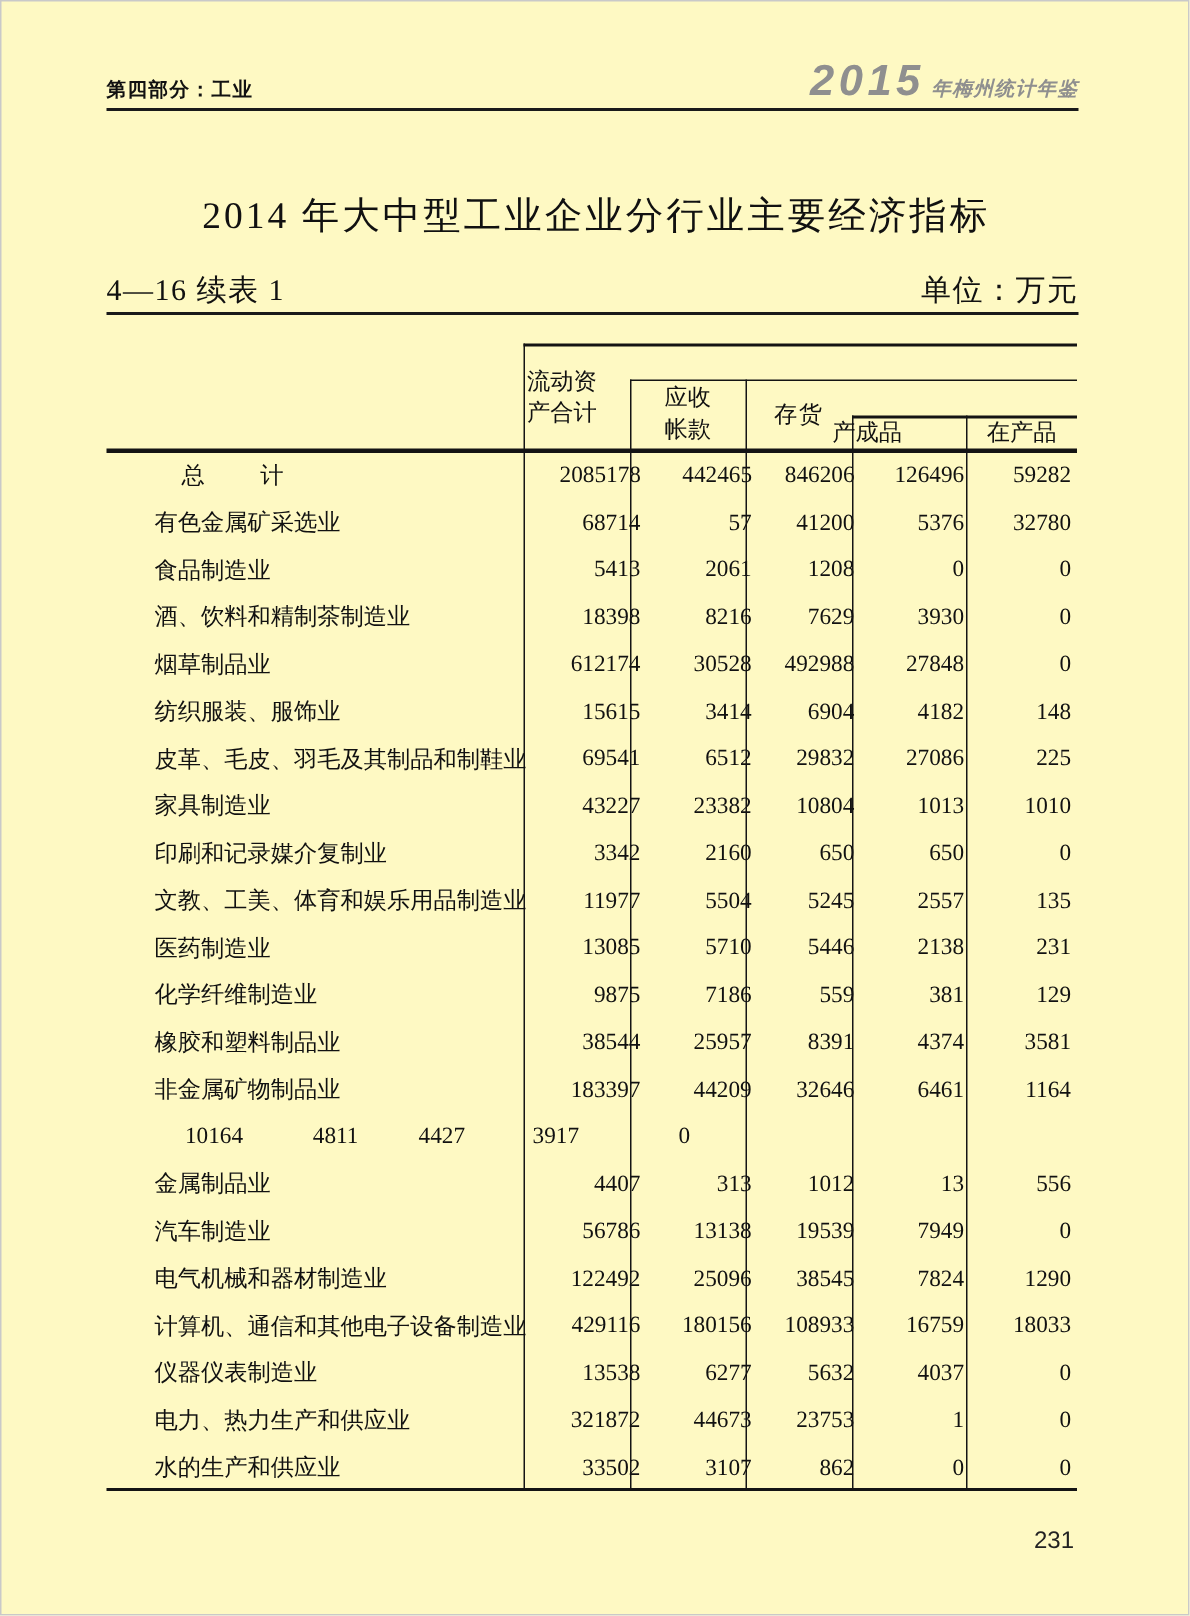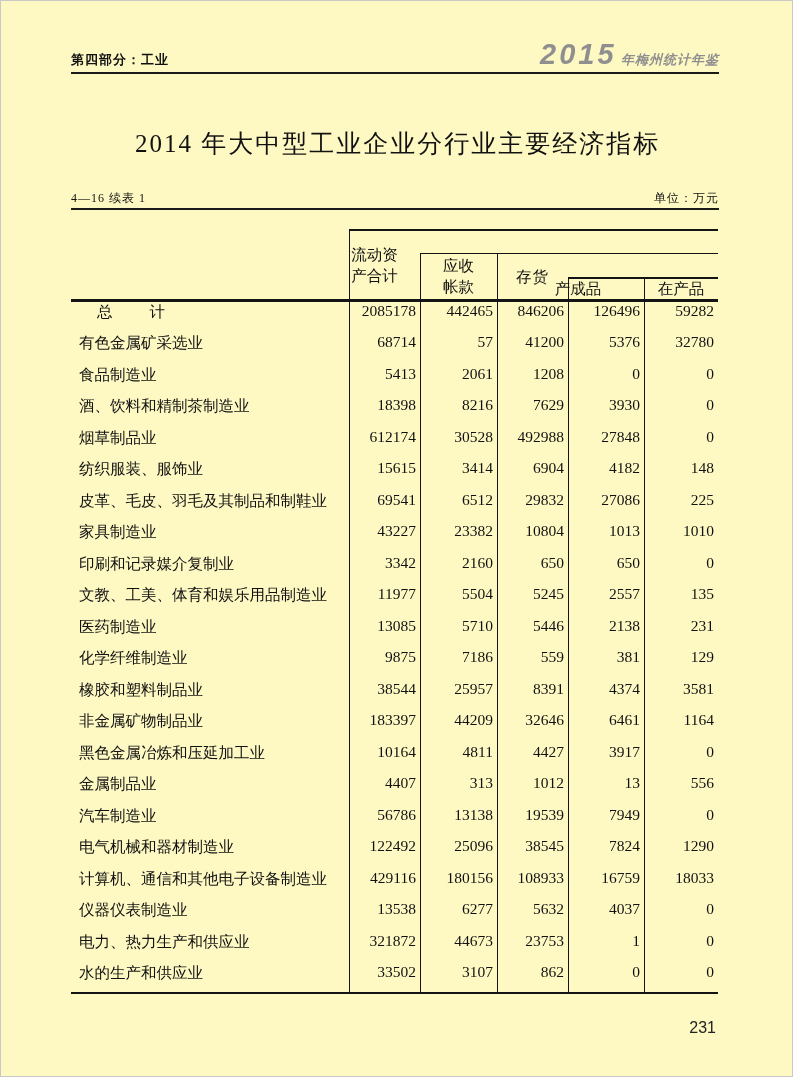--- a/index.html
+++ b/index.html
@@ -25,21 +25,21 @@
     font-style:italic;font-weight:bold;}
   .logo-year{font-size:29px;letter-spacing:3px;}
   .logo-suffix{font-size:13px;letter-spacing:1px;}
   .header-rule{position:absolute;left:70px;top:71px;width:648px;height:2px;background:#1a1a1a;}
   
   .page-title{
     position:absolute;left:0;top:126px;width:793px;
     text-align:center;font-weight:normal;font-size:25px;letter-spacing:2px;
   }
   
-  .caption-row{position:absolute;left:70px;top:186px;width:648px;height:20px;font-size:12px;}
+  .caption-row{position:absolute;left:70px;top:186px;width:648px;height:20px;font-size:20px;}
   .table-number{position:absolute;left:0;bottom:0;letter-spacing:1px;}
   .unit-label{position:absolute;right:0;bottom:0;letter-spacing:1px;}
   .caption-rule{position:absolute;left:70px;top:207px;width:648px;height:1.5px;background:#1a1a1a;}
   
   .tbl{position:absolute;left:70px;top:228px;width:647px;height:765px;font-size:15.5px;}
   .ln{position:absolute;background:#141414;}
   
   .ln-top{left:278px;right:0;top:0;height:1.5px;}
   .ln-mid1{left:349px;right:0;top:24px;height:1px;}
   .ln-mid2{left:497px;right:0;top:48px;height:1.5px;}
@@ -55,21 +55,21 @@
   
   .hc{position:absolute;text-align:center;line-height:21px;}
   .hc-industry{left:0;width:278px;top:16px;letter-spacing:3px;}
   .hc-assets{left:268px;width:71px;top:15px;}
   .hc-recv{left:349px;width:77px;top:26px;}
   .hc-inv{left:426px;width:71px;top:37px;letter-spacing:1px;}
   .hc-fin{left:469px;width:76px;top:49px;}
   .hc-wip{left:573px;width:74px;top:49px;}
   
   .tbody{position:absolute;left:0;top:72.5px;right:0;bottom:2.5px;display:flex;flex-direction:column;}
-  .trow{display:flex;height:31.5px;flex:none;}
+  .trow{display:flex;height:31.5px;align-items:center;flex:none;margin-left:24px;}
   .cell{box-sizing:border-box;white-space:nowrap;overflow:hidden;}
   .cell.name{width:278px;padding-left:8px;text-align:left;}
   .trow.total-row .cell.name{padding-left:26px;letter-spacing:2px;}
   .cell.num{text-align:right;padding-right:4px;}
   .cell.n1{width:71px;}
   .cell.n2{width:77px;}
   .cell.n3{width:71px;}
   .cell.n4{width:76px;}
   .cell.n5{width:74px;}
   
@@ -247,21 +247,20 @@
       <div class="trow">
         <div class="cell name">非金属矿物制品业</div>
         <div class="cell num n1">183397</div>
         <div class="cell num n2">44209</div>
         <div class="cell num n3">32646</div>
         <div class="cell num n4">6461</div>
         <div class="cell num n5">1164</div>
       </div>
 
       <div class="trow">
-        <div class="cell name">黑色金属冶炼和压延加工业</div>
         <div class="cell num n1">10164</div>
         <div class="cell num n2">4811</div>
         <div class="cell num n3">4427</div>
         <div class="cell num n4">3917</div>
         <div class="cell num n5">0</div>
       </div>
 
       <div class="trow">
         <div class="cell name">金属制品业</div>
         <div class="cell num n1">4407</div>

